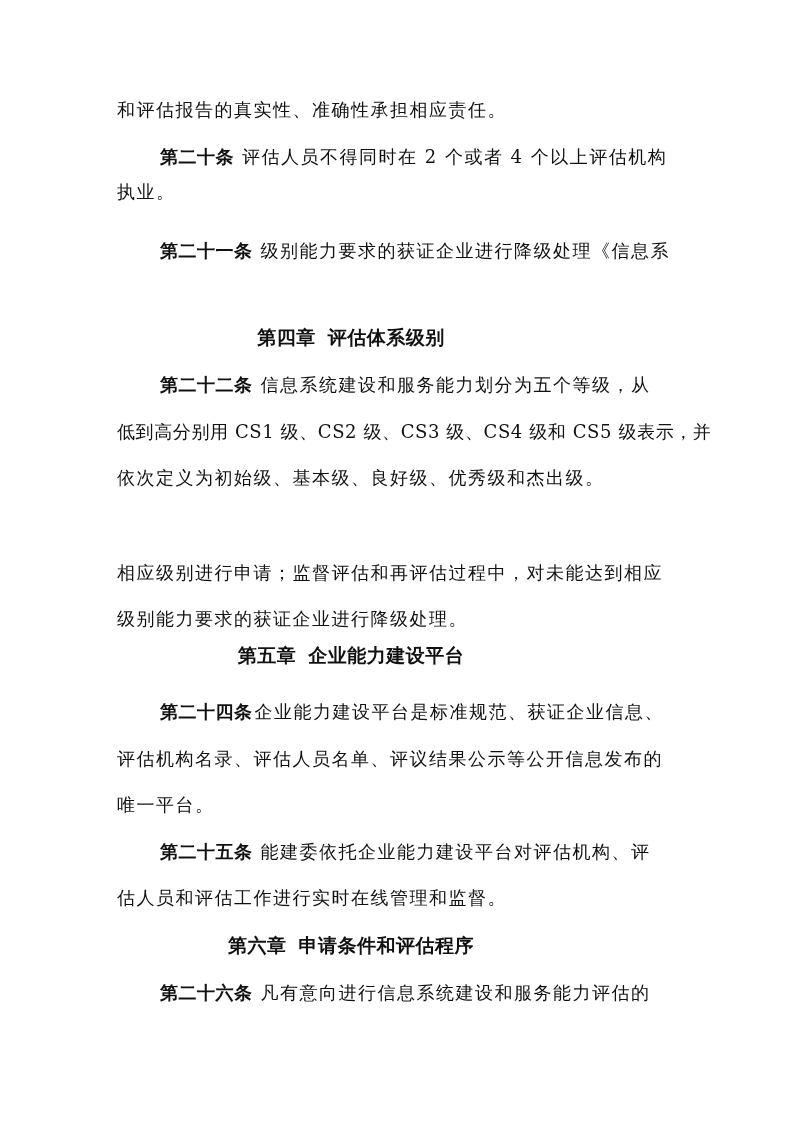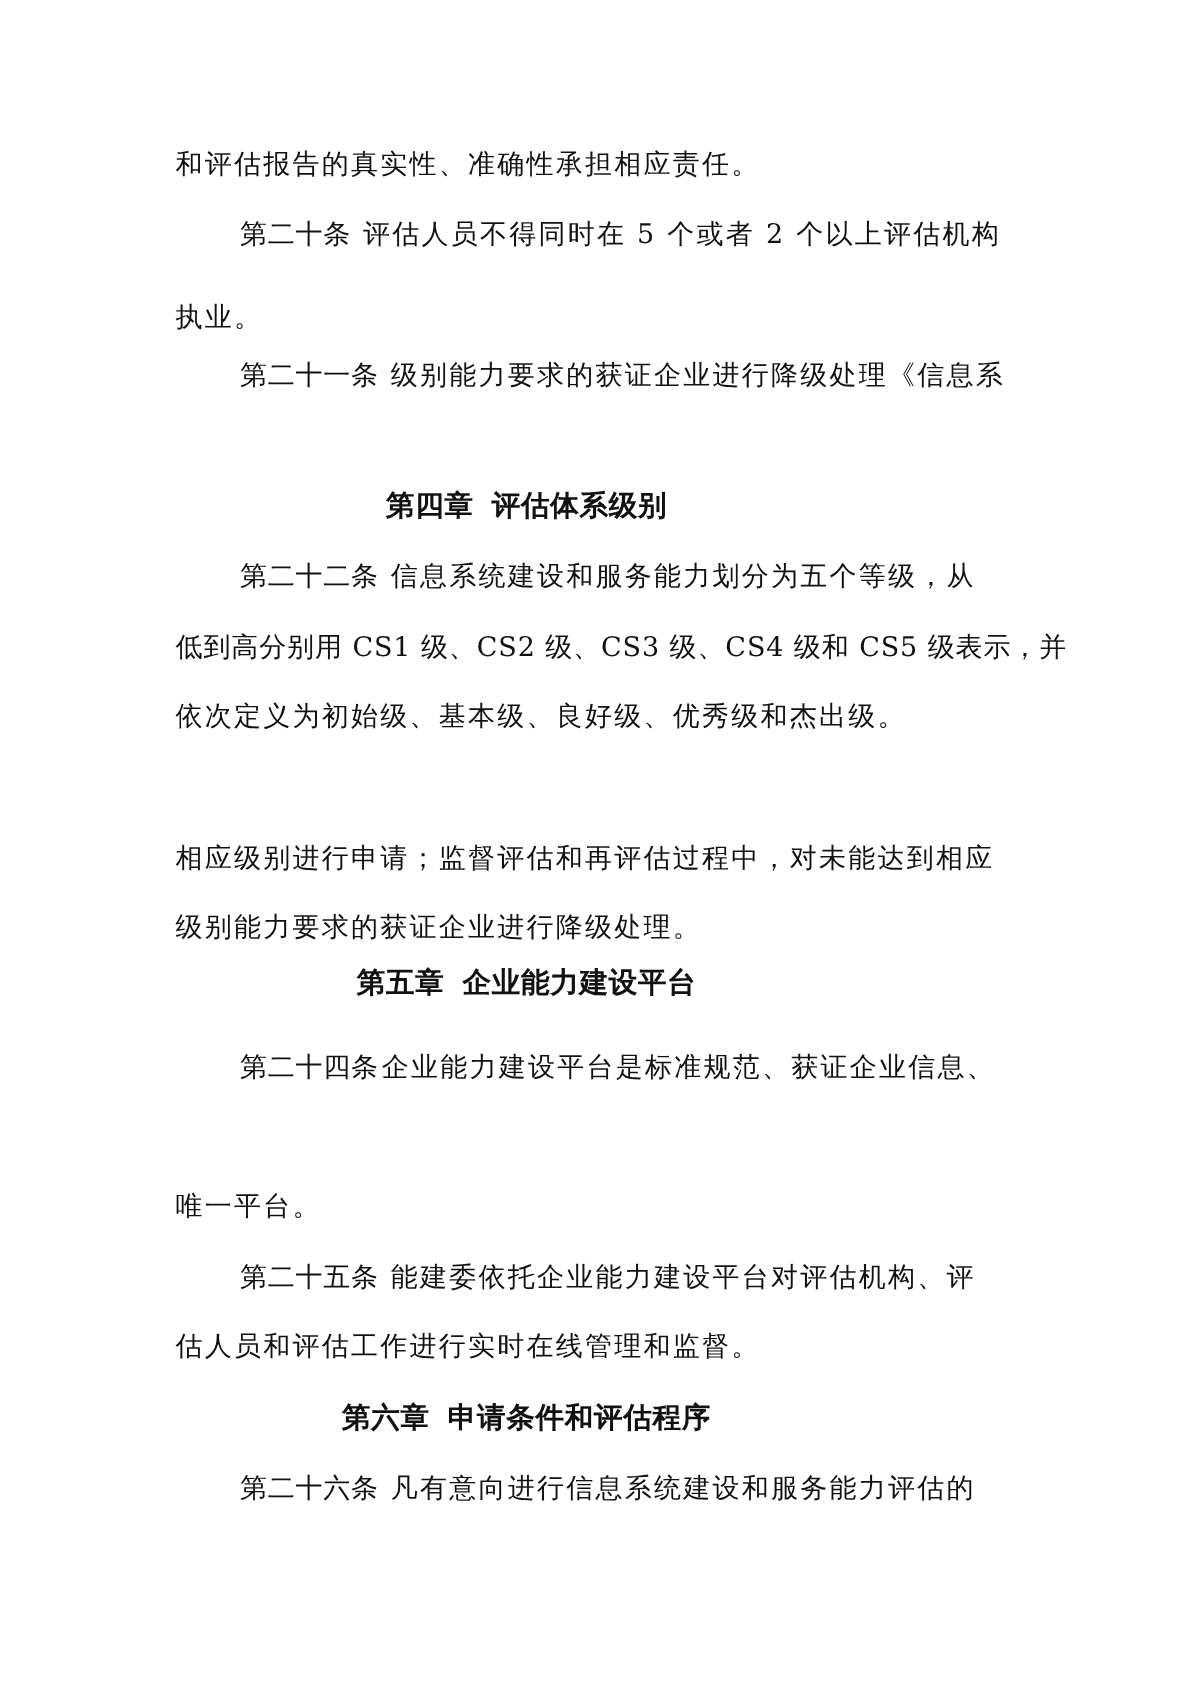--- a/index.html
+++ b/index.html
@@ -5,47 +5,48 @@
   html, body { margin: 0; padding: 0; background: #ffffff; }
   body { width: 793px; height: 1122px; position: relative; overflow: hidden;
          font-family: "DejaVu Serif", "Liberation Serif", serif; color: #111; }
   .page { position: absolute; left: 0; top: 0; width: 793px; height: 1122px; }
   .line { position: absolute; left: 117px; width: 560px; font-size: 18px; line-height: 24px;
           white-space: nowrap; letter-spacing: 1.5px; }
   .indent { left: 160px; width: 517px; }
   .heading { position: absolute; left: 0; width: 702px; text-align: center; font-size: 19px;
              font-weight: bold; line-height: 24px; letter-spacing: 0.5px;
              font-family: "DejaVu Sans", "Liberation Sans", sans-serif; }
-  .art { font-weight: normal; font-family: "DejaVu Sans", "Liberation Sans", sans-serif; margin-right: 8px; letter-spacing: 0.5px; }
+  .art { font-weight: bold; font-family: "DejaVu Sans", "Liberation Sans", sans-serif; margin-right: 8px; letter-spacing: 0.5px; }
   .ch-gap { display: inline-block; width: 12px; }
 </style>
 </head>
 <body>
 
 <div class="page">
 
   <div class="line" style="top:98px">和评估报告的真实性、准确性承担相应责任。</div>
 
-  <div class="line indent" style="top:145px"><span class="art">第二十条</span><span>评估人员不得同时在 5 个或者 2 个以上评估机构</span></div>
-  <div class="line" style="top:200px">执业。</div>
+  <div class="line indent" style="top:145px"><span class="art">第二十条</span><span>评估人员不得同时在 2 个或者 4 个以上评估机构</span></div>
+  <div class="line" style="top:180px">执业。</div>
 
   <div class="line indent" style="top:239px"><span class="art">第二十一条</span><span>级别能力要求的获证企业进行降级处理《信息系</span></div>
 
   <div class="heading" style="top:325px"><span>第四章</span><span class="ch-gap"></span><span>评估体系级别</span></div>
 
   <div class="line indent" style="top:373px"><span class="art">第二十二条</span><span>信息系统建设和服务能力划分为五个等级，从</span></div>
   <div class="line" style="top:420px;letter-spacing:0.6px">低到高分别用 CS1 级、CS2 级、CS3 级、CS4 级和 CS5 级表示，并</div>
   <div class="line" style="top:466px">依次定义为初始级、基本级、良好级、优秀级和杰出级。</div>
 
   <div class="line" style="top:561px">相应级别进行申请；监督评估和再评估过程中，对未能达到相应</div>
   <div class="line" style="top:607px">级别能力要求的获证企业进行降级处理。</div>
 
   <div class="heading" style="top:643px"><span>第五章</span><span class="ch-gap"></span><span>企业能力建设平台</span></div>
 
   <div class="line indent" style="top:700px"><span class="art" style="margin-right:2px">第二十四条</span><span>企业能力建设平台是标准规范、获证企业信息、</span></div>
+  <div class="line" style="top:747px">评估机构名录、评估人员名单、评议结果公示等公开信息发布的</div>
   <div class="line" style="top:793px">唯一平台。</div>
 
   <div class="line indent" style="top:840px"><span class="art">第二十五条</span><span>能建委依托企业能力建设平台对评估机构、评</span></div>
   <div class="line" style="top:886px">估人员和评估工作进行实时在线管理和监督。</div>
 
   <div class="heading" style="top:933px"><span>第六章</span><span class="ch-gap"></span><span>申请条件和评估程序</span></div>
 
   <div class="line indent" style="top:981px"><span class="art">第二十六条</span><span>凡有意向进行信息系统建设和服务能力评估的</span></div>
 
 </div>

